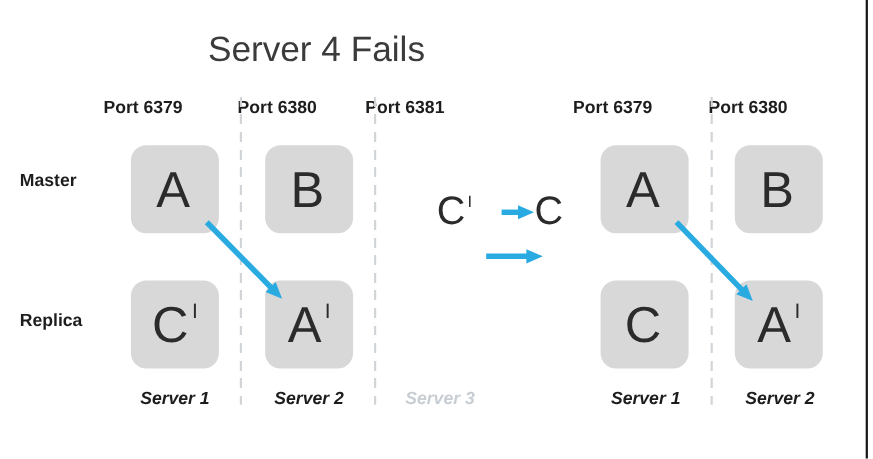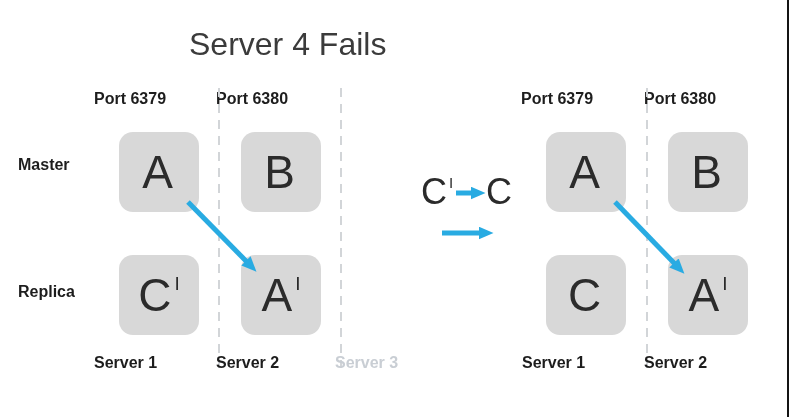--- a/index.html
+++ b/index.html
@@ -14,22 +14,22 @@
   }
   *{margin:0;padding:0;box-sizing:border-box;}
   body{background:#ffffff;font-family:"Liberation Sans","DejaVu Sans",sans-serif;}
   .canvas{position:relative;width:794px;height:417px;background:#ffffff;overflow:hidden;}
 
   .title{position:absolute;left:189px;top:26px;font-size:32px;font-weight:400;
          color:var(--title);letter-spacing:0;white-space:nowrap;}
 
   .port{position:absolute;top:90px;width:130px;margin-left:-65px;
         font-size:16px;font-weight:700;color:var(--label);white-space:nowrap;}
-  .server{position:absolute;top:354px;width:130px;margin-left:-65px;text-align:left;
-          font-size:16px;font-weight:700;color:var(--label);white-space:nowrap;}
+  .server{position:absolute;top:354px;width:130px;margin-left:-65px;text-align:center;
+          font-size:16px;font-weight:700;color:var(--label);white-space:nowrap;font-style:italic;}
   .server.muted{color:var(--muted);}
 
   .rowlabel{position:absolute;left:18px;width:90px;text-align:left;
             font-size:16px;font-weight:600;color:var(--label);}
 
   .vdash{position:absolute;top:88px;height:280px;width:2px;
          background:repeating-linear-gradient(to bottom,var(--dash) 0px,var(--dash) 9px,transparent 9px,transparent 16px);}
 
   .box{position:absolute;width:80px;height:80px;border-radius:14px;background:var(--box);
        display:flex;align-items:center;justify-content:center;}
@@ -51,20 +51,21 @@
 
 <div class="canvas">
 
   <div class="title">Server 4 Fails</div>
 
   <div class="rowlabel" style="top:156px">Master</div>
   <div class="rowlabel" style="top:283px">Replica</div>
 
   <div class="port" style="left:159px">Port 6379</div>
   <div class="port" style="left:281px">Port 6380</div>
+  <div class="port" style="left:397px">Port 6381</div>
 
   <div class="vdash" style="left:218px"></div>
   <div class="vdash" style="left:340px"></div>
 
   <div class="box" style="left:119px;top:132px">
     <span class="letter">A</span>
       <span class="prime"></span>
   </div>
   <div class="box" style="left:241px;top:132px">
     <span class="letter">B</span>
@@ -76,21 +77,21 @@
   </div>
   <div class="box" style="left:241px;top:255px">
     <span class="letter">A</span>
       <span class="prime">I</span>
   </div>
 
   <div class="server" style="left:159px">Server 1</div>
   <div class="server" style="left:281px">Server 2</div>
   <div class="server muted" style="left:400px">Server 3</div>
 
-  <div class="mapletter" style="left:421px"><span>C</span><span class="mapprime">I</span></div>
+  <div class="mapletter" style="left:397px"><span>C</span><span class="mapprime">I</span></div>
   <div class="mapletter" style="left:486px">C</div>
 
   <div class="port" style="left:586px">Port 6379</div>
   <div class="port" style="left:709px">Port 6380</div>
 
   <div class="vdash" style="left:646px"></div>
 
   <div class="box" style="left:546px;top:132px">
     <span class="letter">A</span>
       <span class="prime"></span>

